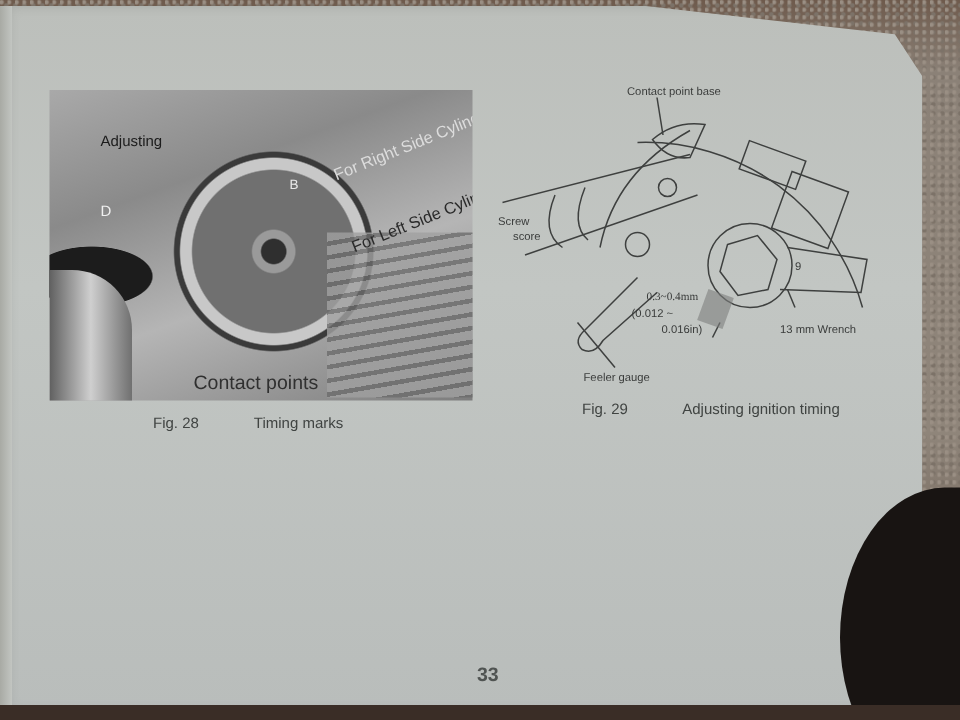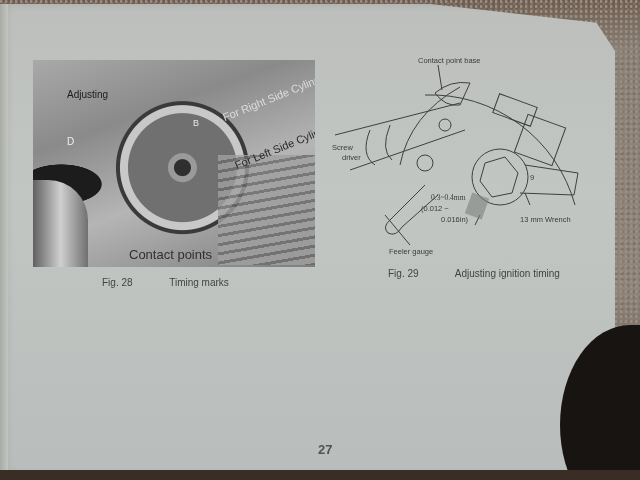--- a/index.html
+++ b/index.html
@@ -124,30 +124,30 @@
 
       <path d="M108 20 L112 45"></path>
       <path d="M150 170 L145 180"></path>
       <path d="M195 148 L200 160"></path>
       <path d="M55 170 L80 200"></path>
     </g>
     <rect x="138" y="150" width="18" height="22" fill="#7d7f7d" opacity="0.6" transform="rotate(20 147 161)"></rect>
   </svg>
   <span class="dlabel" style="left:88px;top:11px;">Contact point base</span>
   <span class="dlabel" style="left:2px;top:98px;">Screw</span>
-  <span class="dlabel" style="left:12px;top:108px;">driver</span>
+  <span class="dlabel" style="left:12px;top:108px;">score</span>
   <span class="dlabel" style="left:101px;top:148px;font-family:Liberation Serif, serif;">0.3~0.4mm</span>
   <span class="dlabel" style="left:91px;top:159px;">(0.012 ~</span>
   <span class="dlabel" style="left:111px;top:170px;">0.016in)</span>
   <span class="dlabel" style="left:190px;top:158px;margin-top:12px;">13 mm Wrench</span>
   <span class="dlabel" style="left:200px;top:128px;">9</span>
   <span class="dlabel" style="left:59px;top:202px;">Feeler gauge</span>
 </div>
 
 <div class="caption" style="left:388px;top:268px;">
   <span class="num">Fig. 29</span>
   <span>Adjusting ignition timing</span>
 </div>
 
-<div class="page-number">27</div>
+<div class="page-number">33</div>
 
 <div class="shadow-blob"></div>
 <div class="bottom-shadow"></div>
 
 </body></html>

